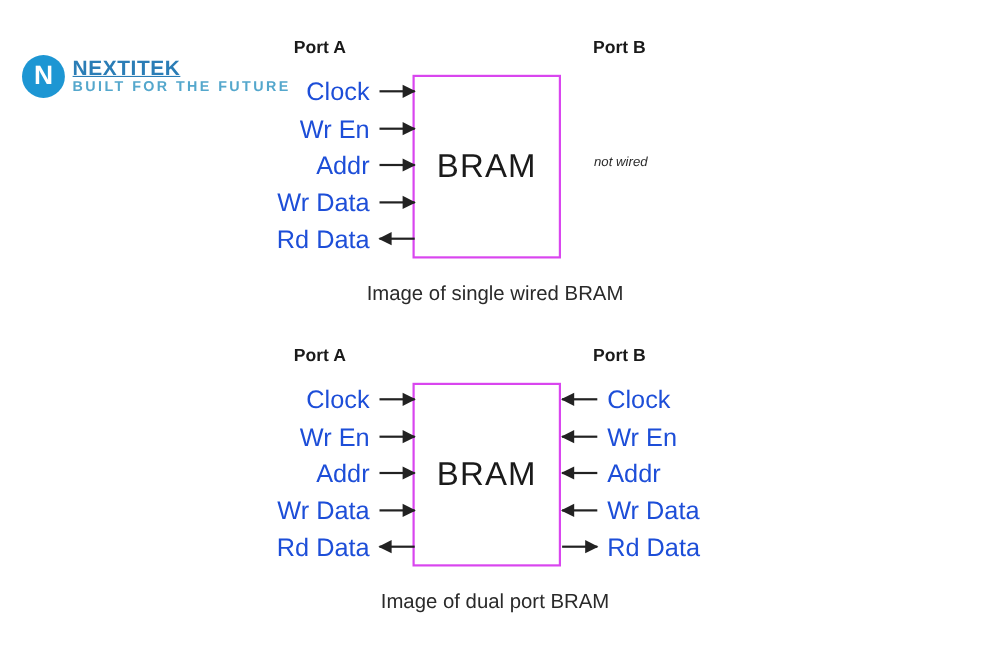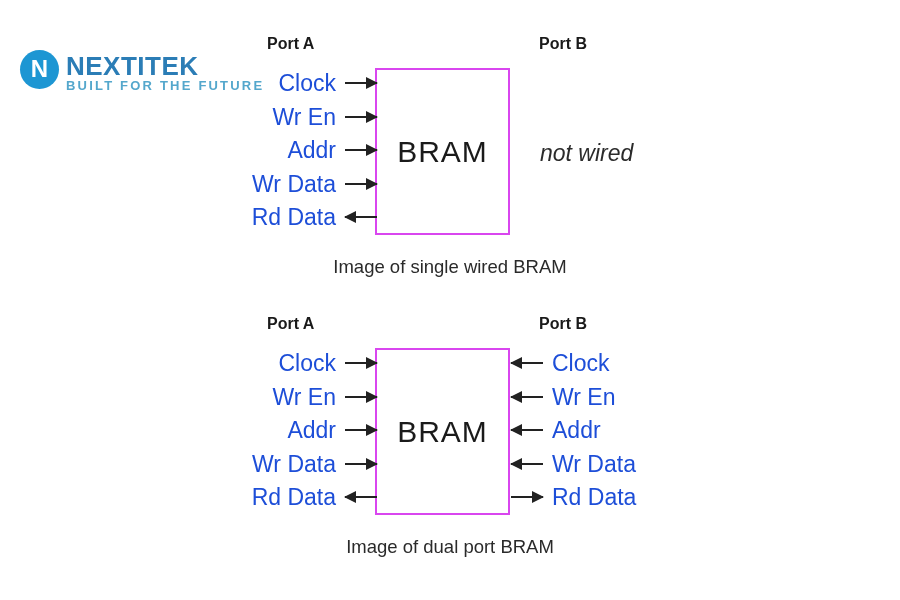--- a/index.html
+++ b/index.html
@@ -34,25 +34,26 @@
   }
   .logo-badge span {
     color: #ffffff;
     font-weight: bold;
     font-size: 24px;
     line-height: 1;
     transform: translateY(-1px);
   }
   .logo-textcol { display: flex; flex-direction: column; padding-top: 3px; }
   .logo-brand {
-    font-size: 26px;
+    font-size: 19px;
     font-weight: bold;
     letter-spacing: 0.5px;
     color: #2b7db6;
     line-height: 1;
+    text-decoration: underline;
   }
   .logo-tagline {
     margin-top: 0;
     font-size: 13px;
     font-weight: bold;
     letter-spacing: 2.2px;
     color: #54a7cc;
     line-height: 1;
   }
 
@@ -89,21 +90,21 @@
     font-size: 30px;
     color: #1a1a1a;
     letter-spacing: 1px;
     white-space: nowrap;
   }
 
   .not-wired {
     position: absolute;
     left: 285px;
     top: 110px;
-    font-size: 23px;
+    font-size: 12px;
     font-style: italic;
     color: #2b2b2b;
     white-space: nowrap;
   }
 
   .caption {
     position: absolute;
     left: 0;
     top: 226px;
     width: 390px;

